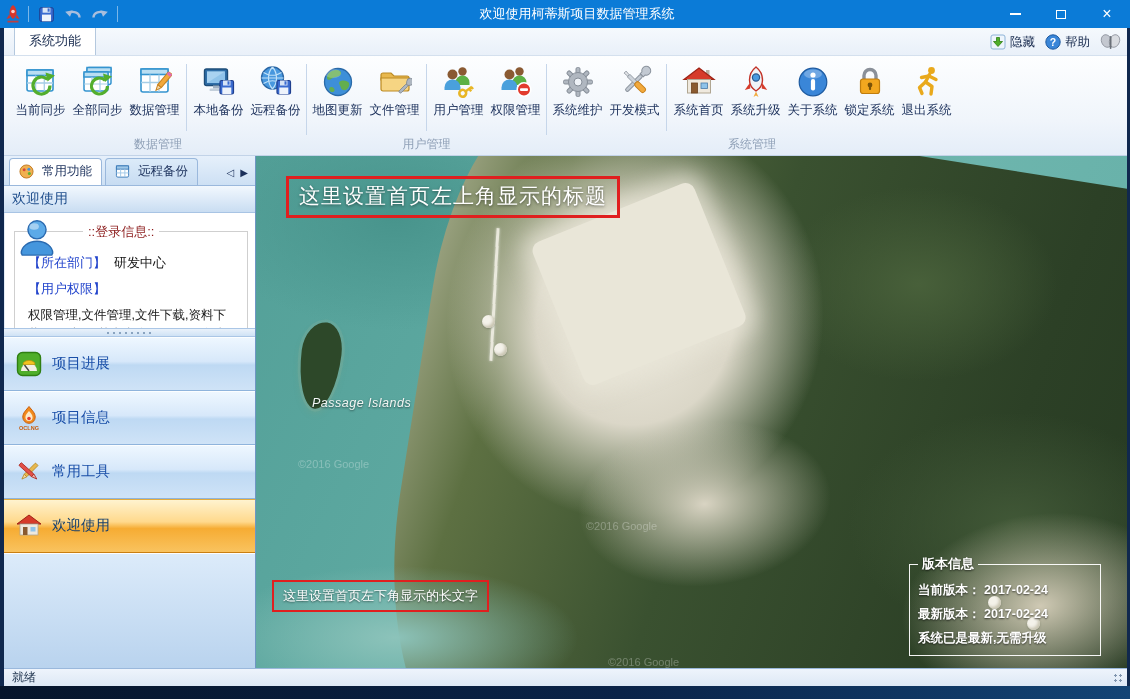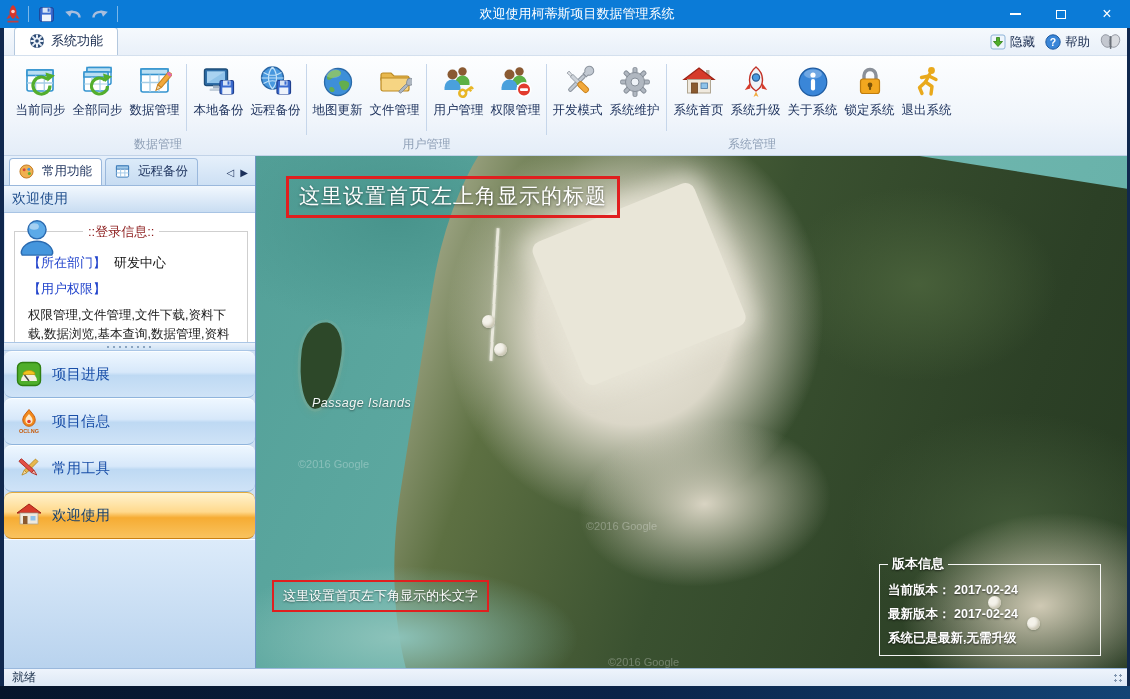--- a/index.html
+++ b/index.html
@@ -16,21 +16,21 @@
   .wbtn { width:46px; height:28px; display:flex; align-items:center; justify-content:center; }
   .wbtn .bar { width:11px; height:1.5px; background:#fff; }
   .wbtn .box { width:10px; height:9px; border:1.3px solid #fff; }
   .wbtn .x { font-size:16px; line-height:1; }
 
   
   .frame { position:absolute; top:28px; left:0; right:0; bottom:13px; background:#e8eff8; border-left:4px solid #10284e; border-right:3px solid #10284e; display:flex; flex-direction:column; }
 
   
   .tabrow { height:28px; background:linear-gradient(#f5f9fd,#e9f0f9); display:flex; align-items:flex-end; padding:0 6px 0 10px; border-bottom:1px solid #d4e0ee; }
-  .rtab { display:flex; align-items:center; gap:6px; background:#fff; border:1px solid #b4c8de; border-bottom:none; border-radius:4px 4px 0 0; padding:4px 14px 5px; font-size:13px; color:#16294d; }
+  .rtab { display:flex; align-items:center; gap:6px; background:#fff; border:1px solid #b4c8de; border-bottom:none; border-radius:4px 4px 0 0; padding:4px 14px 5px; font-size:13px; color:#16294d;flex-direction:column; }
   .tab-right { margin-left:auto; display:flex; align-items:center; gap:10px; padding-bottom:4px; font-size:12.5px; color:#16294d; }
   .tr-item { display:flex; align-items:center; gap:4px; }
 
   
   .ribbon { height:100px; background:linear-gradient(#fdfeff,#f0f5fb 65%,#e4edf8); border-bottom:1px solid #c2d3e8; display:flex; align-items:stretch; padding:3px 0 0 8px; }
   .rgroup { display:flex; flex-direction:column; }
   .rbtns { display:flex; flex:1; align-items:stretch; }
   .rbtn { width:57px; display:flex; flex-direction:column; align-items:center; padding-top:6px; gap:3px; border-radius:3px; cursor:default; }
   .rbl { font-size:12.5px; color:#1a2f5a; white-space:nowrap; }
   .rlabel { text-align:center; font-size:12px; color:#8e9fb6; height:19px; line-height:17px; }
@@ -54,21 +54,21 @@
   .gbox-icon { position:absolute; top:-15px; left:2px; background:transparent; }
   .gbox-title { position:absolute; top:-9px; left:68px; background:#fff; padding:0 5px; color:#8b1a1a; font-size:13px; white-space:nowrap; }
   .lrow { display:flex; margin:8px 0; font-size:13px; }
   .llabel { color:#2244cc; white-space:nowrap; }
   .lvalue { color:#141414; margin-left:8px; }
   .perm { font-size:12.5px; color:#1a1a1a; line-height:1.55; margin-top:1px; }
 
   .splitter { height:9px; background:linear-gradient(#eaf2fb,#cfe2f5); border-top:1px solid #aac6e6; border-bottom:1px solid #aac6e6; position:relative; }
   .splitter::after { content:""; position:absolute; left:50%; top:3.5px; width:46px; height:2px; transform:translateX(-50%); background:repeating-linear-gradient(90deg,#8aa4c0 0 2px,transparent 2px 6px); }
 
-  .navbtn { height:47px; display:flex; align-items:center; gap:10px; padding-left:12px; font-size:14.5px; color:#1a4fa8; background:linear-gradient(#eef7ff 0%,#d7e8fa 45%,#bed9f3 52%,#cfe3f7 100%); border-bottom:1px solid #8fb4dc; border-top:1px solid #fcfeff; cursor:default;border-radius:8px; }
+  .navbtn { height:54px; display:flex; align-items:center; gap:10px; padding-left:12px; font-size:14.5px; color:#1a4fa8; background:linear-gradient(#eef7ff 0%,#d7e8fa 45%,#bed9f3 52%,#cfe3f7 100%); border-bottom:1px solid #8fb4dc; border-top:1px solid #fcfeff; cursor:default; }
   .navbtn.selected { background:linear-gradient(#fff3cf 0%,#ffd98c 42%,#f6ac33 55%,#f9c35f 100%); border-top:1px solid #e2ab3e; border-bottom:1px solid #c97f12; color:#17406e; }
   .nav-fill { flex:1; background:linear-gradient(#dcebfa,#b9d3ee); border-top:1px solid #fcfeff; }
   .nic { width:26px; height:26px; }
 
   
   .map { flex:1; position:relative; overflow:hidden; background:linear-gradient(115deg,#53a098 0%,#60aba3 40%,#6db5ad 65%,#63aea6 100%); }
   .map > div, .map > span, .map > fieldset { position:absolute; }
   .m-waterdark { left:-6%; top:-10%; width:44%; height:44%; background:radial-gradient(closest-side,#48948c,rgba(72,148,140,0)); }
   .m-shore { left:-5%; top:80%; width:42%; height:28%; background:radial-gradient(closest-side,#8cc3ba,rgba(140,195,186,0)); }
   .m-land { left:24%; top:-14%; width:92%; height:134%; transform:rotate(9deg); transform-origin:top left; background:linear-gradient(100deg,#a8ad8e 0%,#5d7042 14%,#3a5130 38%,#2c4026 70%,#243720 100%); border-radius:12% 0 0 18%/30% 0 0 40%; }
@@ -81,21 +81,21 @@
   .m-island { left:5%; top:32.5%; width:4.6%; height:17%; transform:rotate(7deg); background:#2d4829; border-radius:55% 45% 50% 50%/35% 35% 65% 65%; box-shadow:0 0 0 3px rgba(160,190,160,.18),0 4px 7px rgba(140,160,120,.25); }
   .m-jetty { left:27.2%; top:14%; width:3px; height:26%; background:rgba(242,240,230,.9); transform:rotate(3deg); box-shadow:0 0 3px rgba(255,255,255,.6); }
   .m-tank { width:13px; height:13px; border-radius:50%; background:#f4f2ea; box-shadow:0 1px 2px rgba(90,100,80,.5), inset -2px -2px 3px #c9c5b2; }
   .t1 { left:26%; top:31%; } .t2 { left:27.3%; top:36.5%; } .t3 { left:84%; top:86%; } .t4 { left:88.5%; top:90%; }
 
   .map-title { left:30px; top:20px; border:3px solid #e01f1f; padding:3px 10px 5px; font-size:21px; color:#fff; text-shadow:0 1px 3px rgba(0,0,0,.5); letter-spacing:1px; white-space:nowrap; z-index:3; }
   .map-footer { left:16px; bottom:56px; border:2.5px solid #e01f1f; padding:5px 9px; font-size:13px; color:#fff; text-shadow:0 1px 2px rgba(0,0,0,.55); white-space:nowrap; z-index:3; }
   .place { left:56px; top:240px; font-style:italic; font-size:12.5px; color:#f2f6f4; text-shadow:0 1px 2px rgba(20,40,40,.7); letter-spacing:.5px; z-index:2; }
   .wm { color:#fff; opacity:.28; font-size:11px; z-index:2; }
   .wm1 { left:42px; top:302px; } .wm2 { left:330px; top:364px; } .wm3 { left:352px; top:500px; }
-  .verbox { right:26px; bottom:12px; width:222px; border:1px solid rgba(255,255,255,.95); color:#fff; padding:2px 8px 8px; font-size:12.5px; font-weight:bold; text-shadow:0 1px 2px rgba(0,0,0,.65); z-index:3; margin:0; }
+  .verbox { right:26px; bottom:12px; width:192px; border:1px solid rgba(255,255,255,.95); color:#fff; padding:2px 8px 8px; font-size:12.5px; font-weight:bold; text-shadow:0 1px 2px rgba(0,0,0,.65); z-index:3; margin:0; }
   .verbox legend { padding:0 4px; font-size:13px; }
   .vrow { margin-top:7px; white-space:nowrap; }
 
   
   .statusbar { height:18px; background:linear-gradient(#eef4fc,#dde8f5); border-top:1px solid #9ab8dc; display:flex; align-items:center; padding:0 4px 0 8px; font-size:12px; color:#1a2f4a; }
   .grip { margin-left:auto; width:11px; height:11px; background-image:radial-gradient(#7e93ad 1.2px, transparent 1.4px); background-size:5px 5px; background-position:bottom right; }
 
   .bottom-strip { position:absolute; left:0; right:0; bottom:0; height:13px; background:linear-gradient(90deg,#06152b 0%,#0a2348 55%,#134475 100%); }
 </style>
 </head>
@@ -309,44 +309,44 @@
       </div>
       <div class="rlabel">用户管理</div>
     </div>
 
     <div class="gsep"></div>
 
     <div class="rgroup">
       <div class="rbtns">
         <div class="rbtn">
           <svg class="ric" viewBox="0 0 34 34">
-              <g transform="rotate(45 17 17)">
-                <path d="M14.8 5a4.5 4.5 0 1 1 4.4 0v2.5h-4.4z" fill="#c2c9d2" stroke="#8a929c"></path>
-                <rect x="15.3" y="7.5" width="3.4" height="22" rx="1.6" fill="#c2c9d2" stroke="#8a929c"></rect>
-              </g>
-              <g transform="rotate(-45 17 17)">
-                <polygon points="15.6,3 18.4,3 18,8 16,8" fill="#e4e6ea" stroke="#8a929c" stroke-width=".8"></polygon>
-                <rect x="15.2" y="8" width="3.6" height="10" fill="#cdd3da" stroke="#8a929c" stroke-width=".8"></rect>
-                <rect x="14.3" y="18" width="5.4" height="12.5" rx="2.4" fill="#f2a93c" stroke="#c9821c"></rect>
-              </g>
-            </svg>
-          <span class="rbl">开发模式</span>
-        </div>
-        <div class="rbtn">
-          <svg class="ric" viewBox="0 0 34 34">
               <g fill="#b0b7c0" stroke="#878f99">
                 <rect x="15" y="2.5" width="4" height="29" rx="1.5"></rect>
                 <rect x="15" y="2.5" width="4" height="29" rx="1.5" transform="rotate(45 17 17)"></rect>
                 <rect x="15" y="2.5" width="4" height="29" rx="1.5" transform="rotate(90 17 17)"></rect>
                 <rect x="15" y="2.5" width="4" height="29" rx="1.5" transform="rotate(135 17 17)"></rect>
                 <circle cx="17" cy="17" r="9.5"></circle>
               </g>
               <circle cx="17" cy="17" r="4" fill="#eef2f7" stroke="#878f99"></circle>
             </svg>
           <span class="rbl">系统维护</span>
+        </div>
+        <div class="rbtn">
+          <svg class="ric" viewBox="0 0 34 34">
+              <g transform="rotate(45 17 17)">
+                <path d="M14.8 5a4.5 4.5 0 1 1 4.4 0v2.5h-4.4z" fill="#c2c9d2" stroke="#8a929c"></path>
+                <rect x="15.3" y="7.5" width="3.4" height="22" rx="1.6" fill="#c2c9d2" stroke="#8a929c"></rect>
+              </g>
+              <g transform="rotate(-45 17 17)">
+                <polygon points="15.6,3 18.4,3 18,8 16,8" fill="#e4e6ea" stroke="#8a929c" stroke-width=".8"></polygon>
+                <rect x="15.2" y="8" width="3.6" height="10" fill="#cdd3da" stroke="#8a929c" stroke-width=".8"></rect>
+                <rect x="14.3" y="18" width="5.4" height="12.5" rx="2.4" fill="#f2a93c" stroke="#c9821c"></rect>
+              </g>
+            </svg>
+          <span class="rbl">开发模式</span>
         </div>
         <div class="vsep"></div>
         <div class="rbtn">
           <svg class="ric" viewBox="0 0 34 34">
               <rect x="24" y="5" width="3.5" height="7" fill="#b8b2a4"></rect>
               <polygon points="17,3 32,14.5 2,14.5" fill="#d63b2a" stroke="#9e2316" stroke-width="1.2"></polygon>
               <rect x="5.5" y="14.5" width="23" height="13.5" fill="#efe9de" stroke="#b0a692"></rect>
               <rect x="9.5" y="18" width="6" height="10" fill="#8a5a30" stroke="#6b4120" stroke-width=".8"></rect>
               <rect x="19" y="18" width="6.5" height="5.5" fill="#8fc3ea" stroke="#4a7aa8" stroke-width=".8"></rect>
             </svg>

